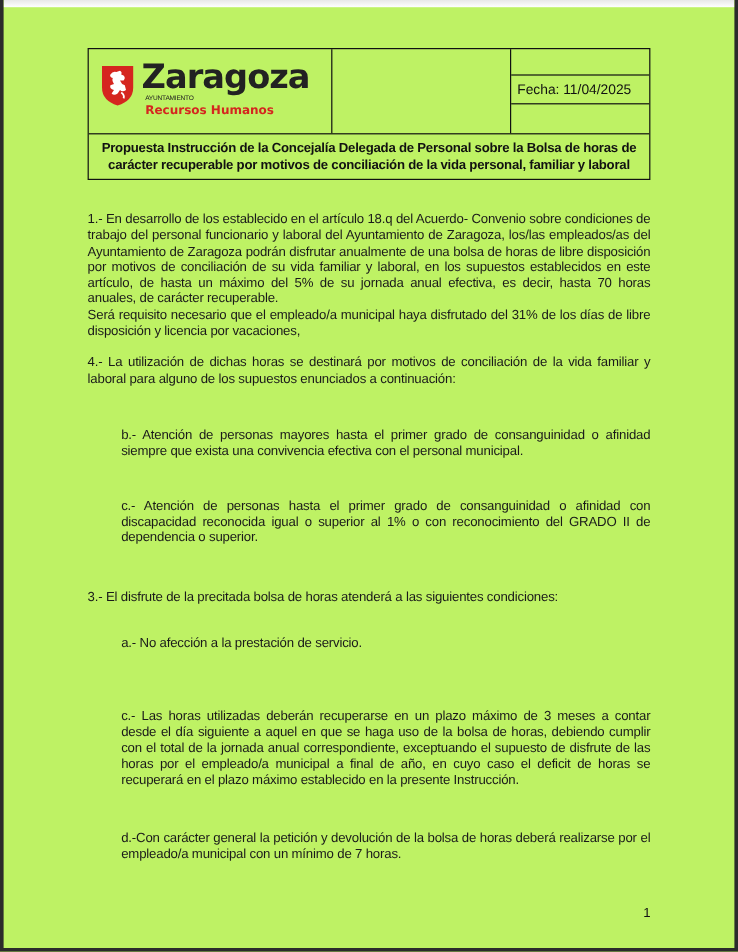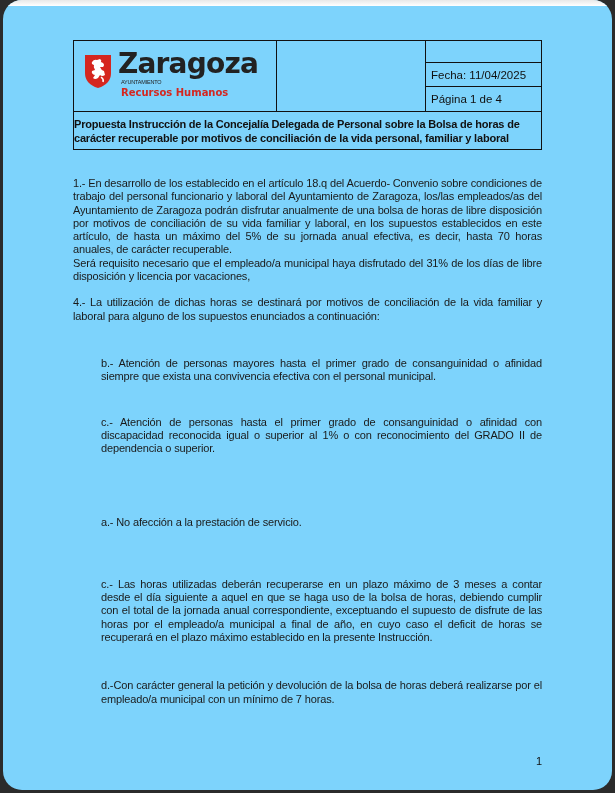--- a/index.html
+++ b/index.html
@@ -13,23 +13,22 @@
     position: relative;
     overflow: hidden;
     font-family: "Liberation Sans", sans-serif;
   }
   .page {
     position: absolute;
     left: 3px;
     top: 0;
     width: 609px;
     height: 790px;
-    background: #7dd3fc;
+    background: #bef264;
     overflow: hidden;
-    border-radius: 19px;
   }
   .page-top-shade {
     position: absolute;
     left: 0; top: 0; right: 0;
     height: 6px;
     background: linear-gradient(#e8e8e8, #ffffff);
   }
   
   .hdr {
     position: absolute;
@@ -78,21 +77,21 @@
   .hdr .title-cell {
     position: absolute;
     left: 0; top: 70px;
     width: 467px;
     height: 38px;
     border-top: 1px solid #111;
     box-sizing: border-box;
     font-weight: bold;
     font-size: 11px;
     line-height: 14px;
-    text-align: left;
+    text-align: center;
     padding-top: 5px;
     color: #111;
     letter-spacing: -0.2px;
   }
   
   .logo {
     position: absolute;
     left: 9px;
     top: 10px;
     width: 185px;
@@ -176,37 +175,37 @@
         </svg>
         <div class="logo-word">Zaragoza</div>
         <div class="logo-ayto">AYUNTAMIENTO</div>
         <div class="logo-rrhh">Recursos Humanos</div>
       </div>
     </div>
     <div class="mid-cell"></div>
     <div class="right-cell">
       <div class="rc-row r0"></div>
       <div class="rc-row r1">Fecha: 11/04/2025</div>
-      <div class="rc-row r2">Página 1 de 4</div>
     </div>
     <div class="title-cell">Propuesta Instrucción de la Concejalía Delegada de Personal sobre la Bolsa de horas de carácter recuperable por motivos de conciliación de la vida personal, familiar y laboral</div>
   </div>
 
   <div class="body-text">
     <p class="para">1.- En desarrollo de los establecido en el artículo 18.q del Acuerdo- Convenio sobre condiciones de trabajo del personal funcionario y laboral del Ayuntamiento de Zaragoza, los/las empleados/as del Ayuntamiento de Zaragoza podrán disfrutar anualmente de una bolsa de horas de libre disposición por motivos de conciliación de su vida familiar y laboral, en los supuestos establecidos en este artículo, de hasta un máximo del 5% de su jornada anual efectiva, es decir, hasta 70 horas anuales, de carácter recuperable.</p>
     <p class="para">Será requisito necesario que el empleado/a municipal haya disfrutado del 31% de los días de libre disposición y licencia por vacaciones,</p>
     <div class="gap-1"></div>
     <p class="para">4.- La utilización de dichas horas se destinará por motivos de conciliación de la vida familiar y laboral  para alguno de los supuestos enunciados a continuación:</p>
     <div class="gap-1"></div>
     <div class="gap-2"></div>
     <p class="sub">b.- Atención de personas mayores hasta el primer grado de consanguinidad o afinidad siempre que exista una convivencia efectiva con el personal municipal.</p>
     <div class="gap-2"></div>
     <p class="sub">c.- Atención de personas hasta el primer grado de consanguinidad o afinidad con discapacidad reconocida igual o superior al 1% o con reconocimiento del GRADO II de dependencia o superior.</p>
     <div class="gap-1"></div>
     <div class="gap-1"></div>
+    <p class="para">3.-  El disfrute de la precitada bolsa de horas atenderá a las siguientes condiciones:</p>
     <div class="gap-1"></div>
     <p class="sub">a.- No afección a la prestación de servicio.</p>
     <div class="gap-1"></div>
     <div class="gap-1"></div>
     <p class="sub">c.- Las horas utilizadas deberán recuperarse en un plazo máximo de 3 meses a contar desde el día siguiente a aquel en que se haga uso de la bolsa de horas, debiendo cumplir con el total de la jornada anual correspondiente, exceptuando el supuesto de disfrute de las horas por el empleado/a municipal a final de año, en cuyo caso el deficit de horas se recuperará en el plazo máximo establecido en la presente Instrucción.</p>
     <div class="gap-1"></div>
     <p class="sub">d.-Con carácter general la petición y devolución de la bolsa de horas deberá realizarse por el empleado/a municipal con un mínimo de 7 horas.</p>
 
   </div>
 

